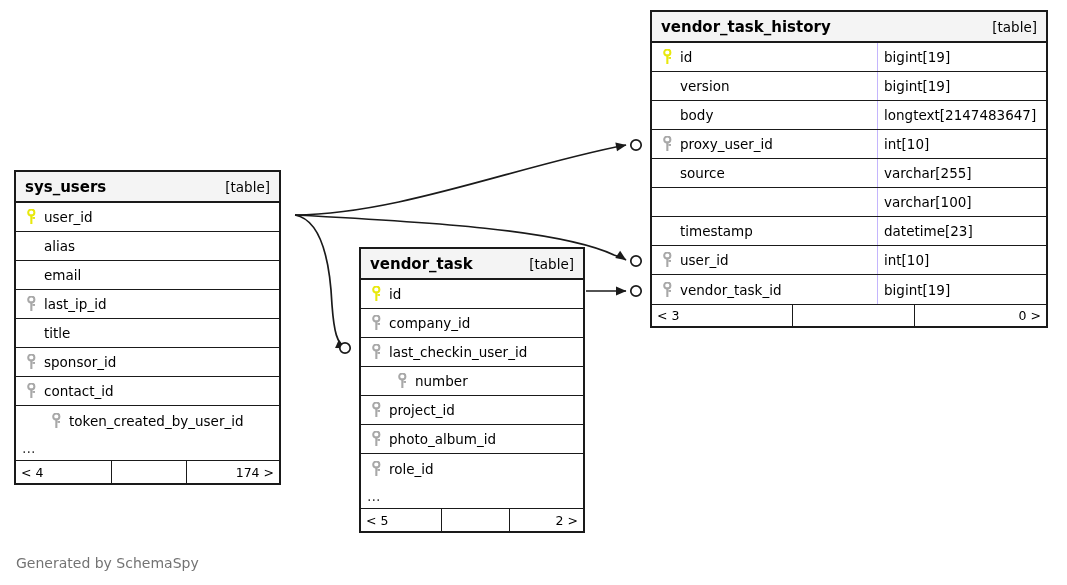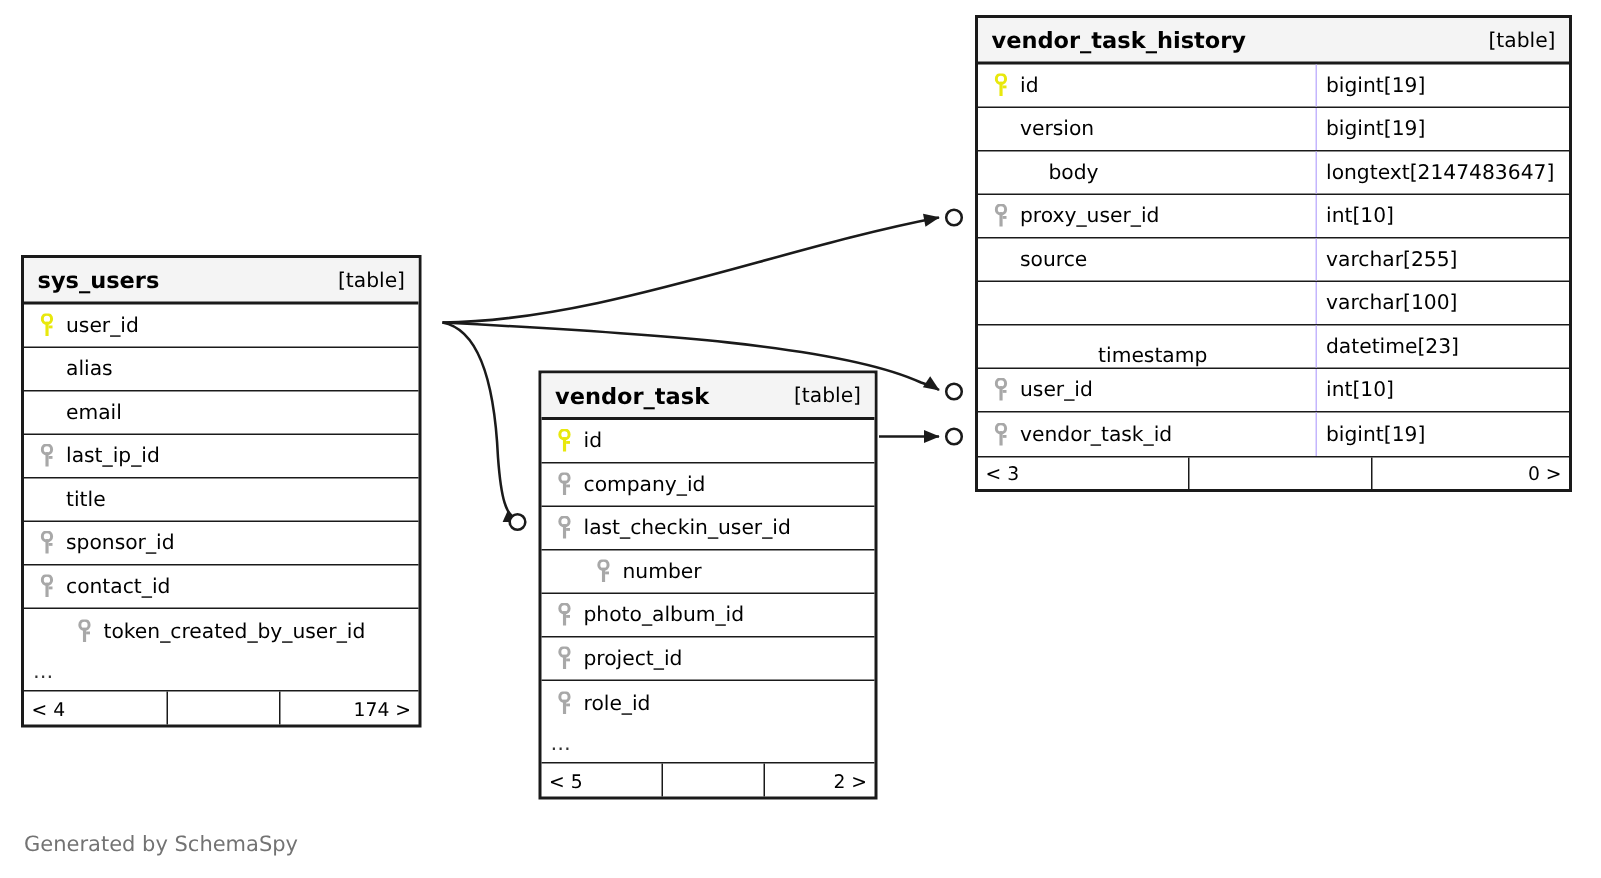--- a/index.html
+++ b/index.html
@@ -339,33 +339,33 @@
       </div>
       <div class="tbl-row">
         <div class="cell-col" style="flex:1 1 auto;">
           <span class="key-slot">
               <svg class="key-icon" width="11" height="16" viewBox="0 0 11 16" xmlns="http://www.w3.org/2000/svg">
                 <circle cx="4.3" cy="3.6" r="3.1" fill="none" stroke="#a8a8a8" stroke-width="2"></circle>
                 <rect x="3.3" y="5.4" width="2.1" height="9.6" fill="#a8a8a8"></rect>
                 <rect x="5.4" y="8.0" width="2.6" height="1.9" fill="#a8a8a8"></rect>
               </svg>
             </span>
+          <span class="col-label">project_id</span>
+        </div>
+      </div>
+      <div class="tbl-row">
+        <div class="cell-col" style="flex:1 1 auto;">
+          <span class="key-slot">
+              <svg class="key-icon" width="11" height="16" viewBox="0 0 11 16" xmlns="http://www.w3.org/2000/svg">
+                <circle cx="4.3" cy="3.6" r="3.1" fill="none" stroke="#a8a8a8" stroke-width="2"></circle>
+                <rect x="3.3" y="5.4" width="2.1" height="9.6" fill="#a8a8a8"></rect>
+                <rect x="5.4" y="8.0" width="2.6" height="1.9" fill="#a8a8a8"></rect>
+              </svg>
+            </span>
           <span class="col-label">photo_album_id</span>
-        </div>
-      </div>
-      <div class="tbl-row">
-        <div class="cell-col" style="flex:1 1 auto;">
-          <span class="key-slot">
-              <svg class="key-icon" width="11" height="16" viewBox="0 0 11 16" xmlns="http://www.w3.org/2000/svg">
-                <circle cx="4.3" cy="3.6" r="3.1" fill="none" stroke="#a8a8a8" stroke-width="2"></circle>
-                <rect x="3.3" y="5.4" width="2.1" height="9.6" fill="#a8a8a8"></rect>
-                <rect x="5.4" y="8.0" width="2.6" height="1.9" fill="#a8a8a8"></rect>
-              </svg>
-            </span>
-          <span class="col-label">project_id</span>
         </div>
       </div>
       <div class="tbl-row">
         <div class="cell-col" style="flex:1 1 auto;">
           <span class="key-slot">
               <svg class="key-icon" width="11" height="16" viewBox="0 0 11 16" xmlns="http://www.w3.org/2000/svg">
                 <circle cx="4.3" cy="3.6" r="3.1" fill="none" stroke="#a8a8a8" stroke-width="2"></circle>
                 <rect x="3.3" y="5.4" width="2.1" height="9.6" fill="#a8a8a8"></rect>
                 <rect x="5.4" y="8.0" width="2.6" height="1.9" fill="#a8a8a8"></rect>
               </svg>
@@ -402,21 +402,21 @@
         <div class="cell-type" style="flex:1 1 auto;">bigint[19]</div>
       </div>
       <div class="tbl-row">
         <div class="cell-col" style="width:225px;">
           <span class="key-slot"></span>
           <span class="col-label">version</span>
         </div>
         <div class="cell-type" style="flex:1 1 auto;">bigint[19]</div>
       </div>
       <div class="tbl-row">
-        <div class="cell-col" style="width:225px;gap:19px;">
+        <div class="cell-col" style="width:225px;">
           <span class="key-slot"></span>
           <span class="col-label">body</span>
         </div>
         <div class="cell-type" style="flex:1 1 auto;">longtext[2147483647]</div>
       </div>
       <div class="tbl-row">
         <div class="cell-col" style="width:225px;">
           <span class="key-slot">
               <svg class="key-icon" width="11" height="16" viewBox="0 0 11 16" xmlns="http://www.w3.org/2000/svg">
                 <circle cx="4.3" cy="3.6" r="3.1" fill="none" stroke="#a8a8a8" stroke-width="2"></circle>
@@ -436,21 +436,21 @@
         <div class="cell-type" style="flex:1 1 auto;">varchar[255]</div>
       </div>
       <div class="tbl-row">
         <div class="cell-col" style="width:225px;margin-top:28px;">
           <span class="key-slot"></span>
           <span class="col-label">subject</span>
         </div>
         <div class="cell-type" style="flex:1 1 auto;">varchar[100]</div>
       </div>
       <div class="tbl-row">
-        <div class="cell-col" style="width:225px;flex-direction:column;">
+        <div class="cell-col" style="width:225px;">
           <span class="key-slot"></span>
           <span class="col-label">timestamp</span>
         </div>
         <div class="cell-type" style="flex:1 1 auto;">datetime[23]</div>
       </div>
       <div class="tbl-row">
         <div class="cell-col" style="width:225px;">
           <span class="key-slot">
               <svg class="key-icon" width="11" height="16" viewBox="0 0 11 16" xmlns="http://www.w3.org/2000/svg">
                 <circle cx="4.3" cy="3.6" r="3.1" fill="none" stroke="#a8a8a8" stroke-width="2"></circle>

